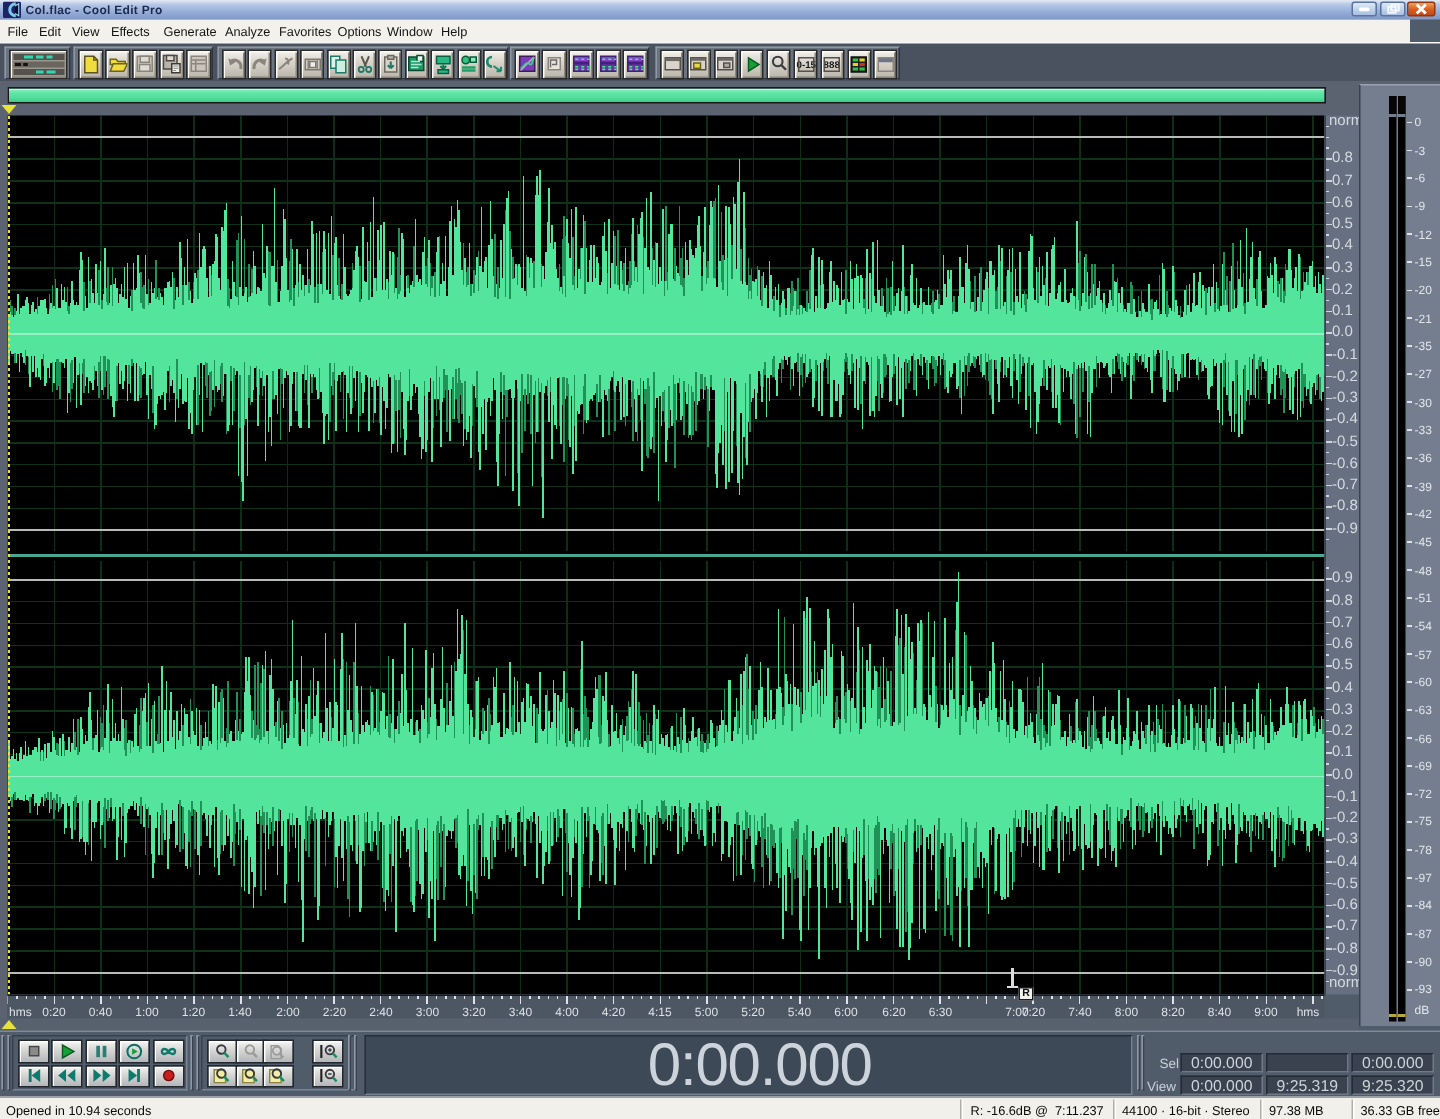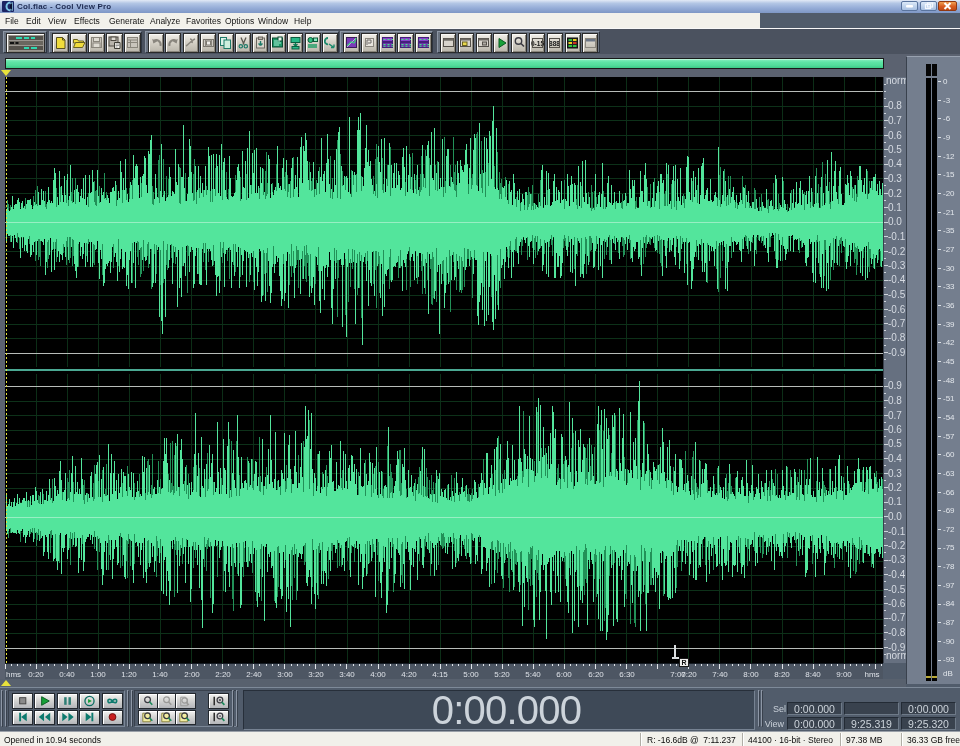--- a/index.html
+++ b/index.html
@@ -4,21 +4,21 @@
 body { width:960px; height:746px; position:relative; overflow:hidden;
   font-family:"Liberation Sans",sans-serif; background:#515c6b; }
 #titlebar { position:absolute; left:0; top:0; width:960px; height:13px;
   background:linear-gradient(180deg,#e3eaf6 0%,#b3c6e5 25%,#97aed8 60%,#7e97c6 100%); }
 #titlebar .ttext { position:absolute; left:17px; top:2px; font-size:8px; font-weight:bold; color:#1c2950; letter-spacing:0.2px; }
 #appicon { position:absolute; left:2px; top:1px; width:12px; height:11px; }
 .wbtn { position:absolute; top:1px; height:10px; border-radius:2px; border:1px solid #5a749e; display:flex; align-items:center; justify-content:center; overflow:hidden; }
 #bmin { left:901px; width:17px; background:linear-gradient(180deg,#dce9f8,#a8c0e2); }
 #bmax { left:920px; width:17px; background:linear-gradient(180deg,#dce9f8,#a8c0e2); }
 #bclose { left:938px; width:19px; background:linear-gradient(180deg,#f0a054,#d85c20 55%,#c04a16); border-color:#903812; }
-#menubar { position:absolute; left:0; top:13px; width:760px; height:15px; background:#f2f1eb;
+#menubar { position:absolute; left:0; top:13px; width:940px; height:15px; background:#f2f1eb;
   font-size:8.5px; color:#141414; }
 #menubar span { position:absolute; top:3px; }
 #toolbar { position:absolute; left:0; top:28px; width:960px; height:26px; background:#4b525f;
   border-top:1px solid #f8f8f8; }
 .tgrp { position:absolute; top:2px; height:22px; background:#6a7380;
   border:1px solid; border-color:#8d97a6 #2e3540 #2e3540 #8d97a6; }
 .tbtn { position:absolute; top:1px; height:20px; border:1px solid #2a2a2a;
   box-shadow:inset 1px 1px 0 #fbfaf7, inset -1px -1px 0 #8a867c;
   display:flex; align-items:center; justify-content:center; }
 #ovrow { position:absolute; left:0; top:54px; width:960px; height:23px; background:#5b6270; }
@@ -65,21 +65,21 @@
 .sdiv { position:absolute; top:1px; height:13px; width:1px; background:#b0aea6; box-shadow:1px 0 0 #fff; }
 .ytri { position:absolute; width:0; height:0; z-index:6; }
 </style></head><body>
 
 <div id="titlebar">
  <svg id="appicon" viewBox="0 0 12 11">
       <rect width="12" height="11" rx="1" fill="#1b2464"></rect>
       <path d="M8.5 1.5a4 4 0 1 0 0 8" fill="none" stroke="#7ec8e8" stroke-width="2"></path>
       <path d="M8 3l2.5-1.5v8L8 8" fill="#0a1030" stroke="#9adcf0" stroke-width="0.7"></path>
     </svg>
- <span class="ttext">Col.flac - Cool View Pro</span>
+ <span class="ttext">Col.flac - Cool Edit Pro</span>
  <div class="wbtn" id="bmin">
       <svg width="15" height="8" viewBox="0 0 15 8">
         <rect x="4" y="3" width="7" height="2.5" rx="1" fill="#fff"></rect>
       </svg>
     </div>
  <div class="wbtn" id="bmax">
       <svg width="15" height="8" viewBox="0 0 15 8">
         <rect x="4.5" y="2.5" width="5" height="4" fill="none" stroke="#f4f8ff" stroke-width="1.2"></rect>
         <rect x="6.5" y="1" width="5" height="4" fill="none" stroke="#f4f8ff" stroke-width="1.2"></rect>
       </svg>

